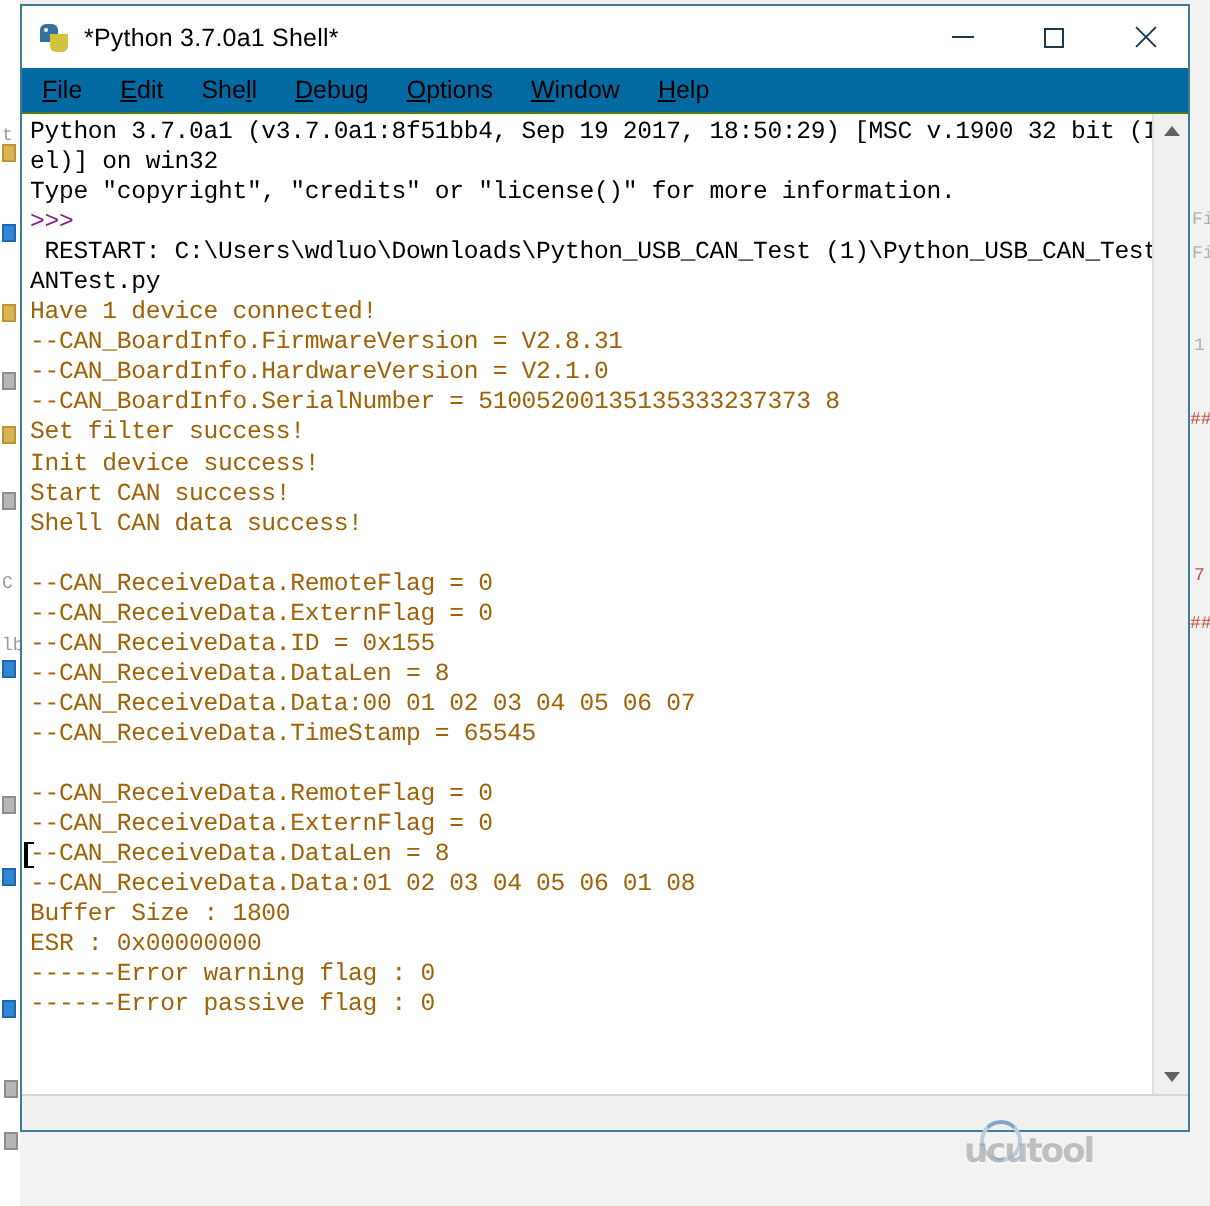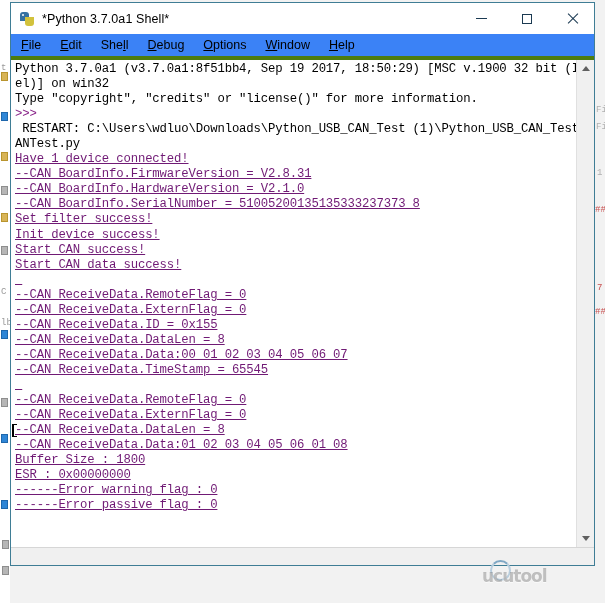--- a/index.html
+++ b/index.html
@@ -172,25 +172,25 @@
     height: 1px;
     background: #1b3a52;
   }
   .glyph-close::before { transform: rotate(45deg); }
   .glyph-close::after  { transform: rotate(-45deg); }
 
   
   #menu-bar {
     height: 22px;
     min-height: 22px;
-    background: #3b82f6;
+    background: #0369a1;
     display: flex;
     align-items: center;
     padding-left: 10px;
-    border-bottom: 4px solid #4d7c0f;
+    border-bottom: 1px solid #4d7c0f;
   }
   .menu-item {
     font-size: 12.5px;
     color: #000000;
     margin-right: 19px;
     white-space: nowrap;
     cursor: default;
   }
   .menu-item .accel {
     text-decoration: underline;
@@ -212,21 +212,21 @@
     background: #ffffff;
   }
   .line {
     font-family: "Liberation Mono", monospace;
     font-size: 12.3px;
     line-height: 15.05px;
     white-space: pre;
     color: #000000;
     letter-spacing: -0.15px;
   }
-  .line.blue   { color: #701a75; text-decoration: underline; }
+  .line.blue   { color: #a16207; }
   .line.prompt { color: #882288; }
 
   
   .caret-line {
     position: relative;
   }
   .caret-line::before {
     content: "";
     position: absolute;
     left: -3px;
@@ -389,21 +389,21 @@
         <div class="line prompt">&gt;&gt;&gt;</div>
         <div class="line"> RESTART: C:\Users\wdluo\Downloads\Python_USB_CAN_Test (1)\Python_USB_CAN_Test\C</div>
         <div class="line">ANTest.py</div>
         <div class="line blue">Have 1 device connected!</div>
         <div class="line blue">--CAN_BoardInfo.FirmwareVersion = V2.8.31</div>
         <div class="line blue">--CAN_BoardInfo.HardwareVersion = V2.1.0</div>
         <div class="line blue">--CAN_BoardInfo.SerialNumber = 51005200135135333237373 8</div>
         <div class="line blue">Set filter success!</div>
         <div class="line blue">Init device success!</div>
         <div class="line blue">Start CAN success!</div>
-        <div class="line blue">Start CAN data success!</div>
+        <div class="line blue">Shell CAN data success!</div>
         <div class="line blue">&nbsp;</div>
         <div class="line blue">--CAN_ReceiveData.RemoteFlag = 0</div>
         <div class="line blue">--CAN_ReceiveData.ExternFlag = 0</div>
         <div class="line blue">--CAN_ReceiveData.ID = 0x155</div>
         <div class="line blue">--CAN_ReceiveData.DataLen = 8</div>
         <div class="line blue">--CAN_ReceiveData.Data:00 01 02 03 04 05 06 07</div>
         <div class="line blue">--CAN_ReceiveData.TimeStamp = 65545</div>
         <div class="line blue">&nbsp;</div>
         <div class="line blue">--CAN_ReceiveData.RemoteFlag = 0</div>
         <div class="line blue">--CAN_ReceiveData.ExternFlag = 0</div>

